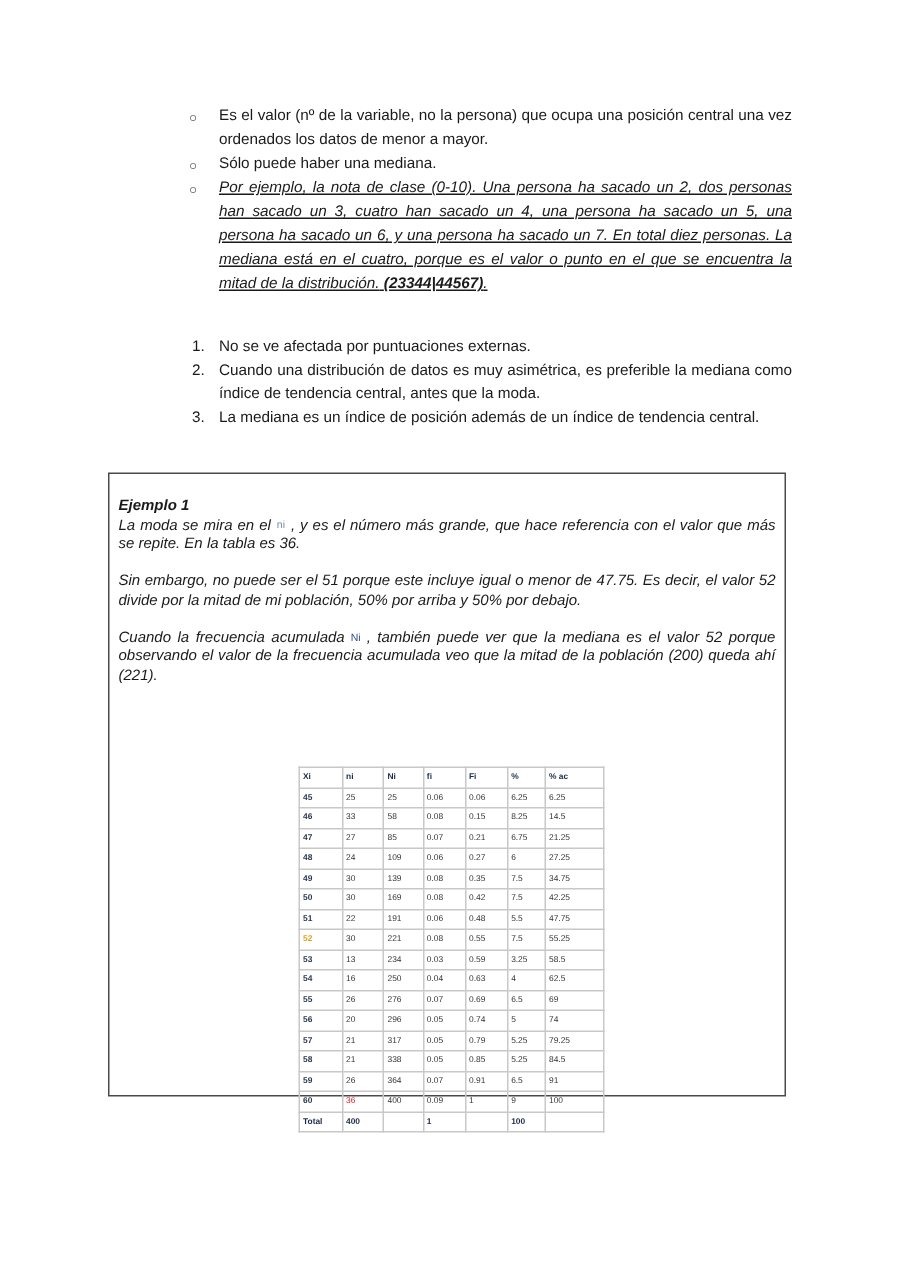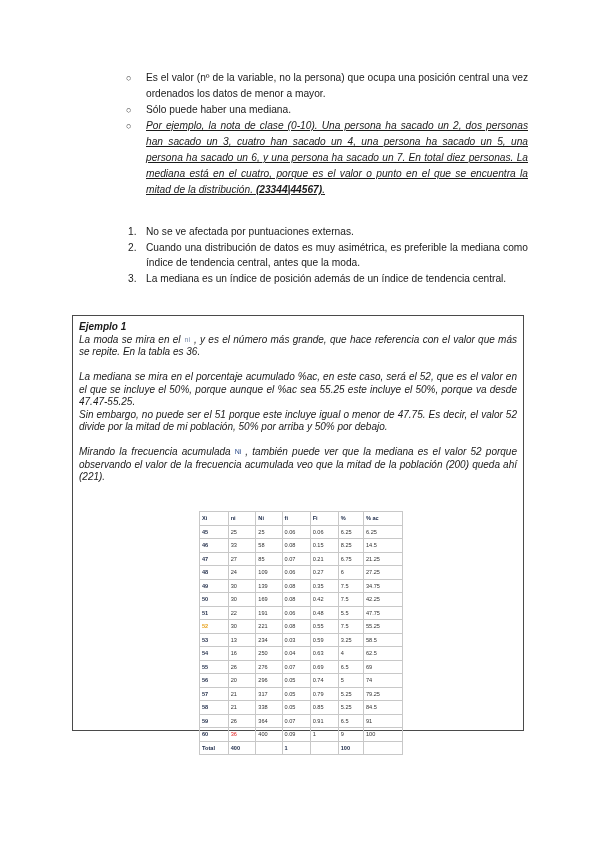--- a/index.html
+++ b/index.html
@@ -30,21 +30,21 @@
       position: absolute; left: 124px; top: 224px; width: 404px;
       margin: 0; padding: 0; list-style: none;
       font-size: 10.2px; line-height: 15.5px;
     }
     .props li { position: relative; padding-left: 22px; text-align: justify; }
     .props li .num { position: absolute; left: 4px; top: 0; }
 
     .example-box {
       position: absolute; left: 72px; top: 315px; width: 452px; height: 416px;
       border: 1.5px solid #4a4a4a; box-sizing: border-box;
-      padding: 5px 6px;
+      padding: 16px 6px;
       font-size: 10px; line-height: 12.5px; font-style: italic;
     }
     .example-box .ex-title { font-weight: bold; font-style: italic; }
     .example-box p { margin: 0 0 12.5px 0; text-align: justify; }
     .example-box p.tight { margin: 0; }
     .inline-icon {
       display: inline-block; font-style: normal; font-size: 7px;
       color: #2a4a8a; vertical-align: 1px; padding: 0 4px;
     }
     .inline-icon.small { color: #7a8aa8; }
@@ -98,23 +98,22 @@
     </li>
     <li>
       <span class="num">3.</span>
       <span>La mediana es un índice de posición además de un índice de tendencia central.</span>
     </li>
   </ul>
 
   <div class="example-box">
     <div class="ex-title">Ejemplo 1</div>
     <p><span>La moda se mira en el</span><span class="inline-icon small">ni</span><span>, y es el número más grande, que hace referencia con el valor que más se repite. En la tabla es 36.</span></p>
-    <p class="tight">La mediana se mira en el porcentaje acumulado %ac, en este caso, será el 52, que es el valor en el que se incluye el 50%, porque aunque el %ac sea 55.25 este incluye el 50%, porque va desde 47.47-55.25.</p>
     <p>Sin embargo, no puede ser el 51 porque este incluye igual o menor de 47.75. Es decir, el valor 52 divide por la mitad de mi población, 50% por arriba y 50% por debajo.</p>
-    <p><span>Mirando la frecuencia acumulada</span><span class="inline-icon">Ni</span><span>, también puede ver que la mediana es el valor 52 porque observando el valor de la frecuencia acumulada veo que la mitad de la población (200) queda ahí (221).</span></p>
+    <p><span>Cuando la frecuencia acumulada</span><span class="inline-icon">Ni</span><span>, también puede ver que la mediana es el valor 52 porque observando el valor de la frecuencia acumulada veo que la mitad de la población (200) queda ahí (221).</span></p>
 
     <table class="freq-table" id="freq-table" style="left:126px; top:195px;">
       <thead>
         <tr>
           <th class="col-x">Xi</th>
           <th class="col-n">ni</th>
           <th class="col-N">Ni</th>
           <th class="col-f">fi</th>
           <th class="col-F">Fi</th>
           <th class="col-p">%</th>

